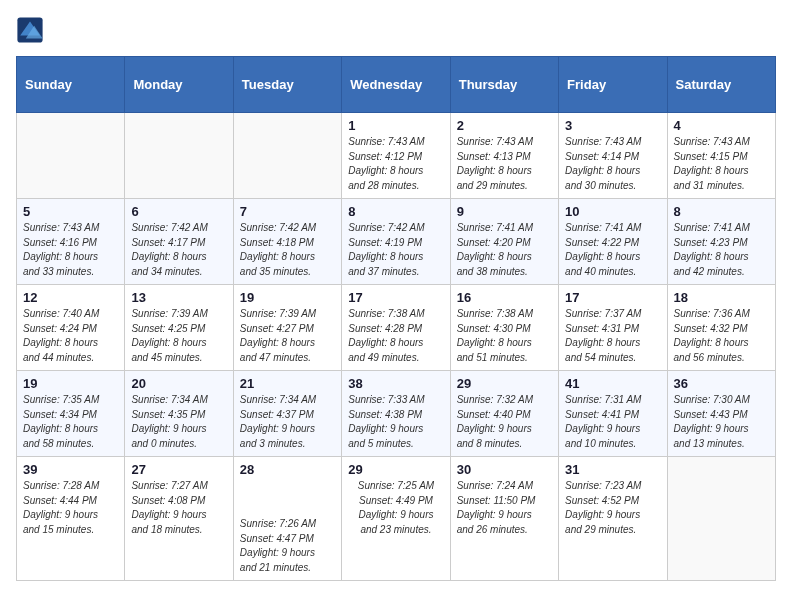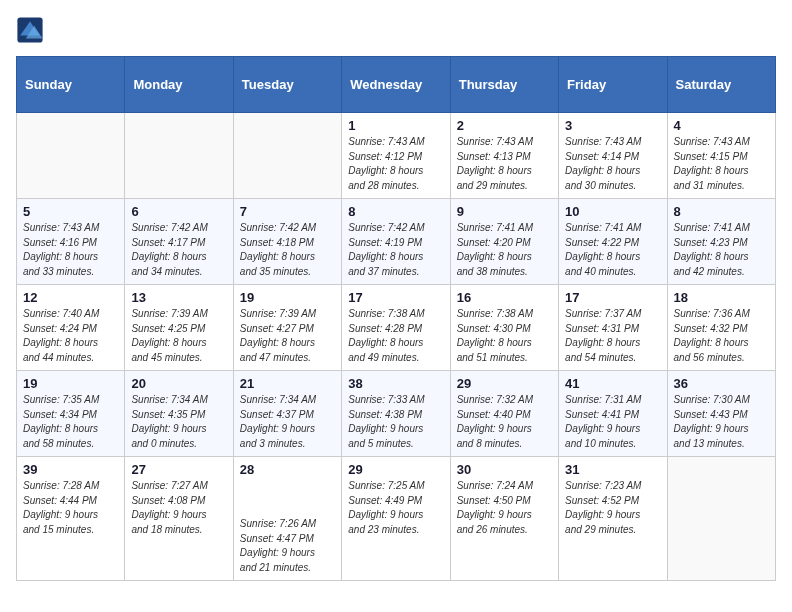--- a/index.html
+++ b/index.html
@@ -323,29 +323,29 @@
         </td>
         <td>
           <div class="day-number">28</div>
           <div class="day-info" style="white-space: pre-line; margin-top: 40px;">Sunrise: 7:26 AM
 Sunset: 4:47 PM
 Daylight: 9 hours
 and 21 minutes.</div>
         </td>
         <td>
           <div class="day-number">29</div>
-          <div class="day-info" style="white-space: pre-line;">Sunrise: 7:25 AM
+          <div class="day-info" style="white-space: pre-line; text-align: center;">Sunrise: 7:25 AM
 Sunset: 4:49 PM
 Daylight: 9 hours
 and 23 minutes.</div>
         </td>
         <td>
           <div class="day-number">30</div>
           <div class="day-info" style="white-space: pre-line;">Sunrise: 7:24 AM
-Sunset: 4:50 PM
+Sunset: 11:50 PM
 Daylight: 9 hours
 and 26 minutes.</div>
         </td>
         <td>
           <div class="day-number">31</div>
           <div class="day-info" style="white-space: pre-line;">Sunrise: 7:23 AM
 Sunset: 4:52 PM
 Daylight: 9 hours
 and 29 minutes.</div>
         </td>

